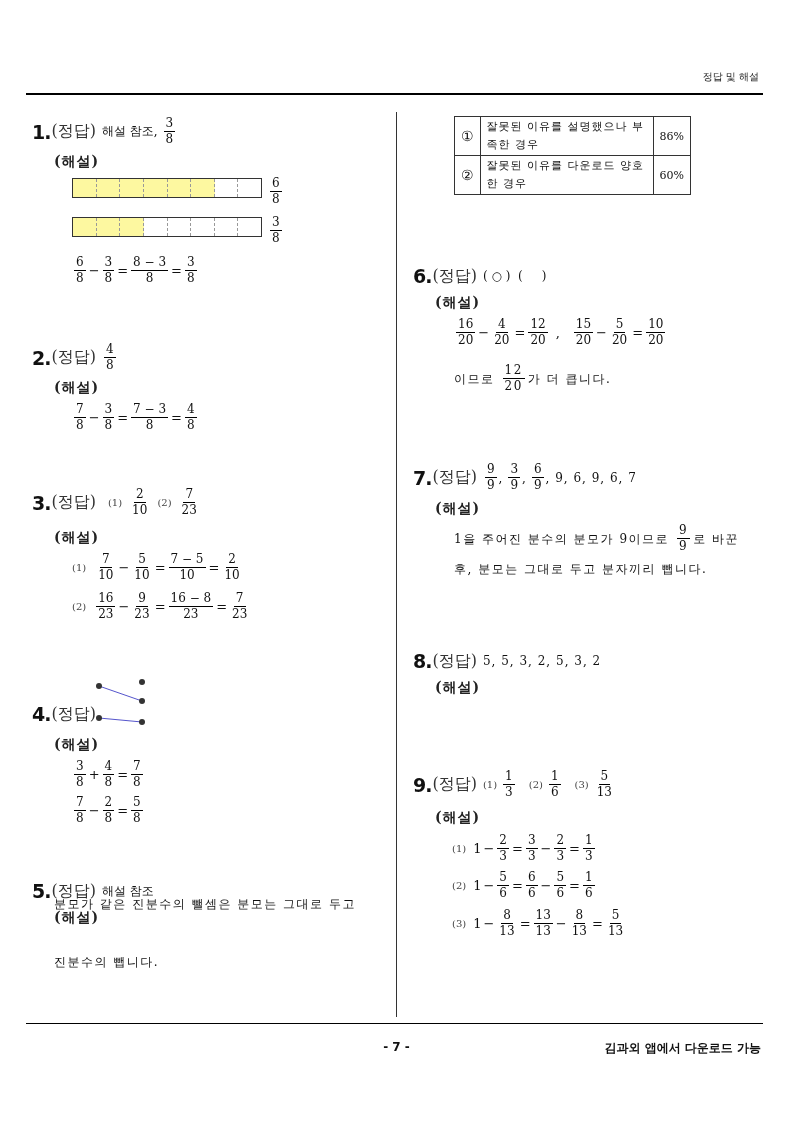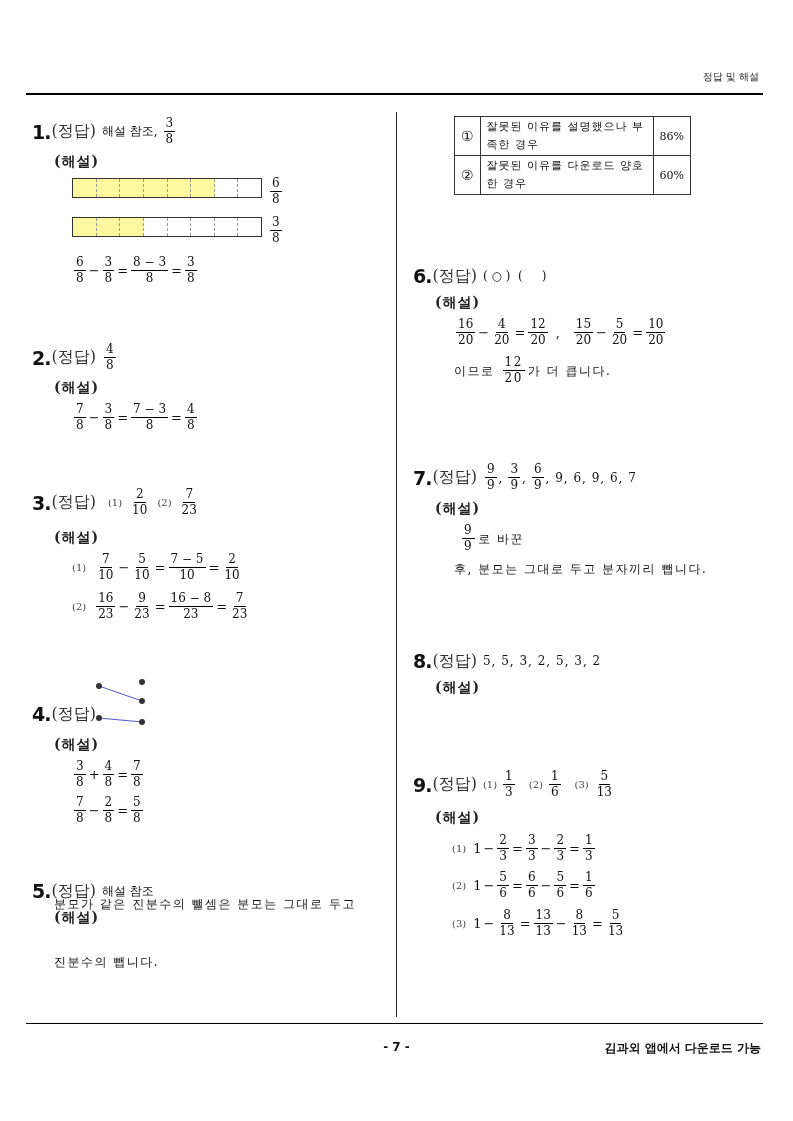--- a/index.html
+++ b/index.html
@@ -300,21 +300,21 @@
   <span class="frac">
       <span class="n">5</span>
       <span class="d">20</span>
     </span>
   <span class="op">=</span>
   <span class="frac">
       <span class="n">10</span>
       <span class="d">20</span>
     </span>
 </div>
-<div class="abs eq txt" style="left:454px; top:356px;">
+<div class="abs eq txt" style="left:454px; top:364px;">
   <span>이므로</span>
   <span class="frac" style="margin:0 3px 0 8px">
       <span class="n">12</span>
       <span class="d">20</span>
     </span>
   <span>가 더 큽니다.</span>
 </div>
 
 <div class="abs qline" style="left:413px; top:463px;">
   <span class="qnum">7.</span>
@@ -330,20 +330,21 @@
     </span>
     <span class="qtext">,</span>
   <span class="frac">
       <span class="n">6</span>
       <span class="d">9</span>
     </span>
   <span class="qtext" style="letter-spacing:1px">, 9, 6, 9, 6, 7</span>
 </div>
 <div class="abs hs" style="left:435px; top:500px;">(해설)</div>
 <div class="abs eq txt" style="left:454px; top:524px;">
+  <span>1을 주어진 분수의 분모가 9이므로</span>
   <span class="frac" style="margin:0 3px 0 8px">
       <span class="n">9</span>
       <span class="d">9</span>
     </span>
   <span>로 바꾼</span>
 </div>
 <div class="abs txt" style="left:454px; top:556px;">후, 분모는 그대로 두고 분자끼리 뺍니다.</div>
 
 <div class="abs qline" style="left:413px; top:650px;">
   <span class="qnum">8.</span>

